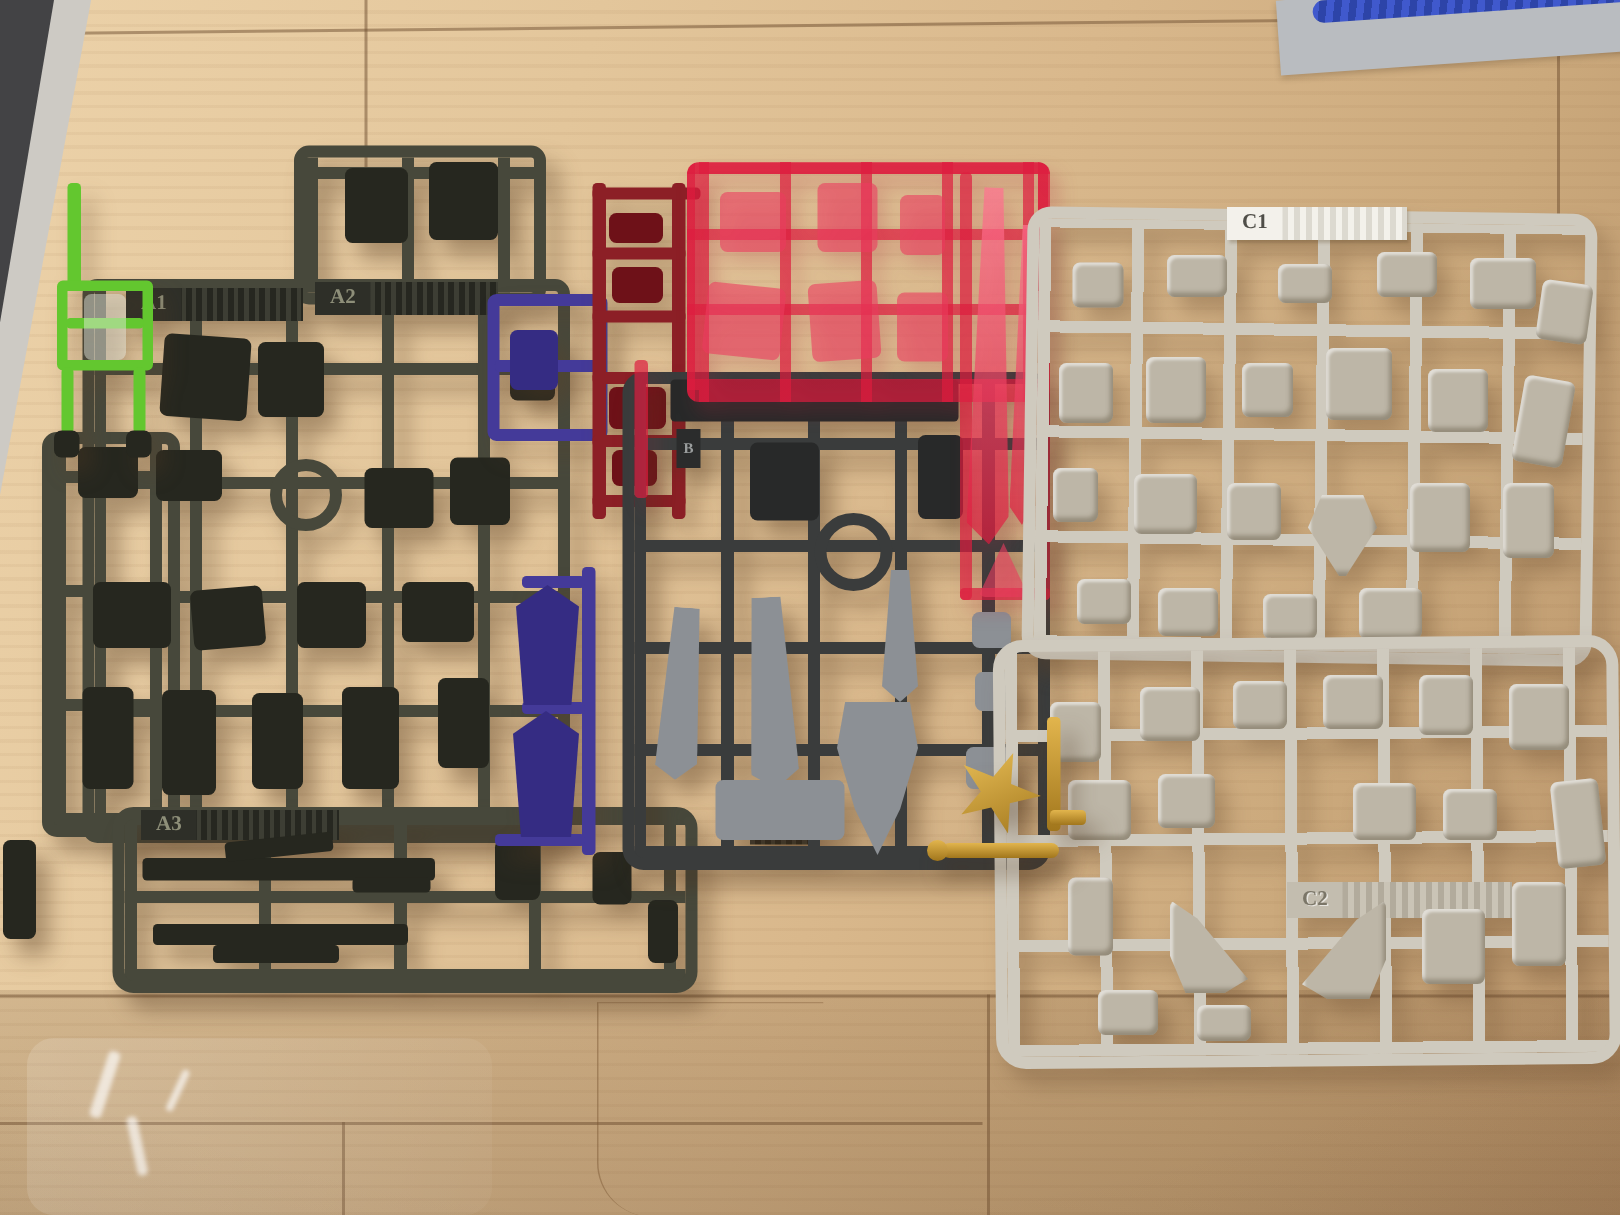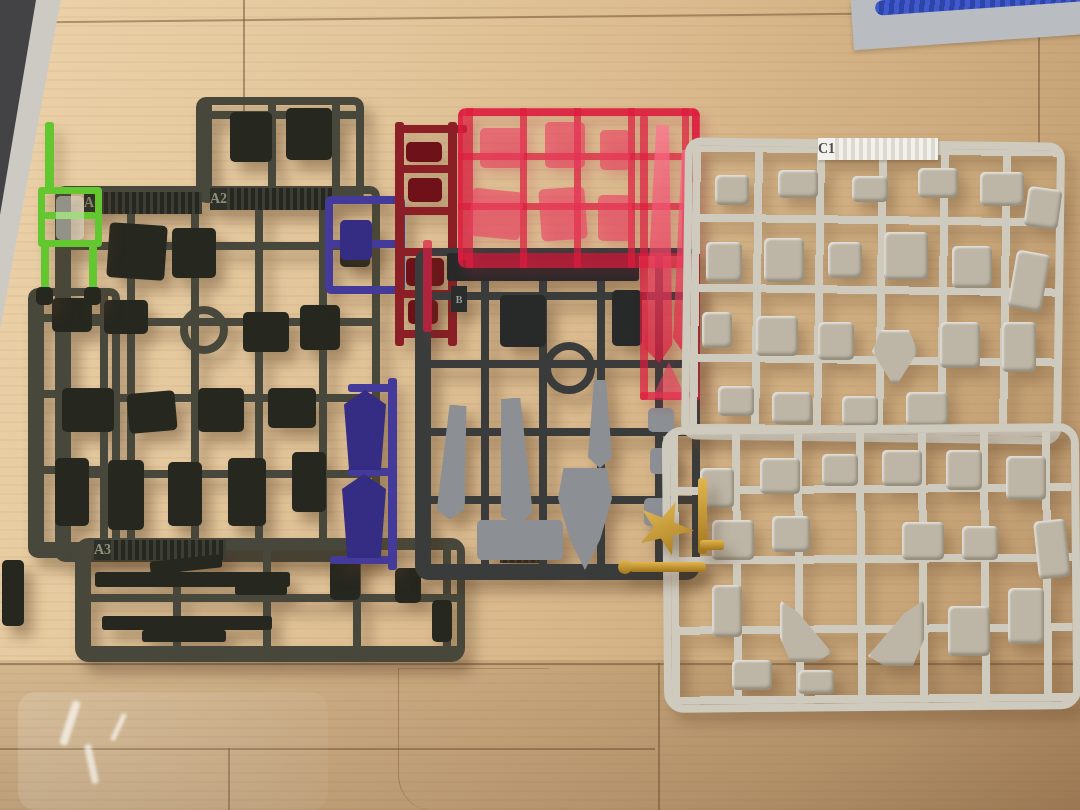--- a/index.html
+++ b/index.html
@@ -52,21 +52,21 @@
                  repeating-linear-gradient(0deg,var(--clear_red) 0 7px,transparent 7px 50px);}
   .p{position:absolute;border-radius:5px;}
   .pa{background:var(--a_part);} .pb{background:var(--b_part);}
   .pbd{background:var(--b_dark);} .pc{background:var(--c_part);box-shadow:inset -2px -3px 3px rgba(110,100,80,.5), inset 2px 2px 2px rgba(255,255,255,.55);}
   .pr{background:var(--dark_red_part);} .pcl{background:var(--clear_red_part);}
   .bar{position:absolute;border-radius:3px;}
   .ring{position:absolute;border-radius:50%;box-sizing:border-box;}
 
   .tag{position:absolute;display:flex;align-items:center;height:22px;
        font-family:"Liberation Serif",serif;font-weight:bold;font-size:14px;}
-  .tag .txt{padding:0 0;line-height:22px;}
+  .tag .txt{padding:0 10px;line-height:22px;}
   .tag .ridges{flex:1;height:100%;}
   .tag-a{background:#2e2f28;color:#8e8f79;}
   .tag-a .ridges{background:repeating-linear-gradient(90deg,#3d3e34 0 3px,#262720 3px 7px);}
   .tag-c1{background:#f3f1eb;color:#4f4e48;box-shadow:1px 2px 2px rgba(100,80,50,.3);}
   .tag-c1 .ridges{background:repeating-linear-gradient(90deg,#dcd9d0 0 4px,#f3f1eb 4px 8px);}
   .tag-c2{background:#c3bdaf;color:#7b7668;text-shadow:1px 1px 0 rgba(255,255,255,.6);}
   .tag-c2 .ridges{background:repeating-linear-gradient(90deg,#b2ab9c 0 4px,#cac4b6 4px 8px);}
   .tag-b{background:#2b2c2c;color:#9a9d9d;width:16px;height:26px;font-size:10px;
          justify-content:center;}
 
@@ -265,20 +265,24 @@
     <i class="p pc" style="left:940px;top:322px;width:40px;height:46px;"></i>
     <i class="p pc" style="left:1002px;top:322px;width:34px;height:50px;"></i>
     <i class="p pc" style="left:718px;top:386px;width:36px;height:30px;"></i>
     <i class="p pc" style="left:772px;top:392px;width:40px;height:32px;"></i>
     <i class="p pc" style="left:842px;top:396px;width:36px;height:30px;"></i>
     <i class="p pc" style="left:906px;top:392px;width:42px;height:34px;"></i>
   </div>
 
   <div class="layer sh-l">
     <div class="frame fc" style="left:663px;top:425px;width:417px;height:286px;border-radius:20px;transform:rotate(-.5deg);"></div>
+    <div class="tag tag-c2" style="left:858px;top:588px;width:150px;height:24px;">
+      <span class="txt">C2</span>
+      <span class="ridges"></span>
+    </div>
     <i class="p pc" style="left:700px;top:468px;width:34px;height:40px;"></i>
     <i class="p pc" style="left:760px;top:458px;width:40px;height:36px;"></i>
     <i class="p pc" style="left:822px;top:454px;width:36px;height:32px;"></i>
     <i class="p pc" style="left:882px;top:450px;width:40px;height:36px;"></i>
     <i class="p pc" style="left:946px;top:450px;width:36px;height:40px;"></i>
     <i class="p pc" style="left:1006px;top:456px;width:40px;height:44px;"></i>
     <i class="p pc" style="left:1036px;top:520px;width:32px;height:58px;transform:rotate(-6deg);"></i>
     <i class="p pc" style="left:712px;top:520px;width:42px;height:40px;"></i>
     <i class="p pc" style="left:772px;top:516px;width:38px;height:36px;"></i>
     <i class="p pc" style="left:902px;top:522px;width:42px;height:38px;"></i>

